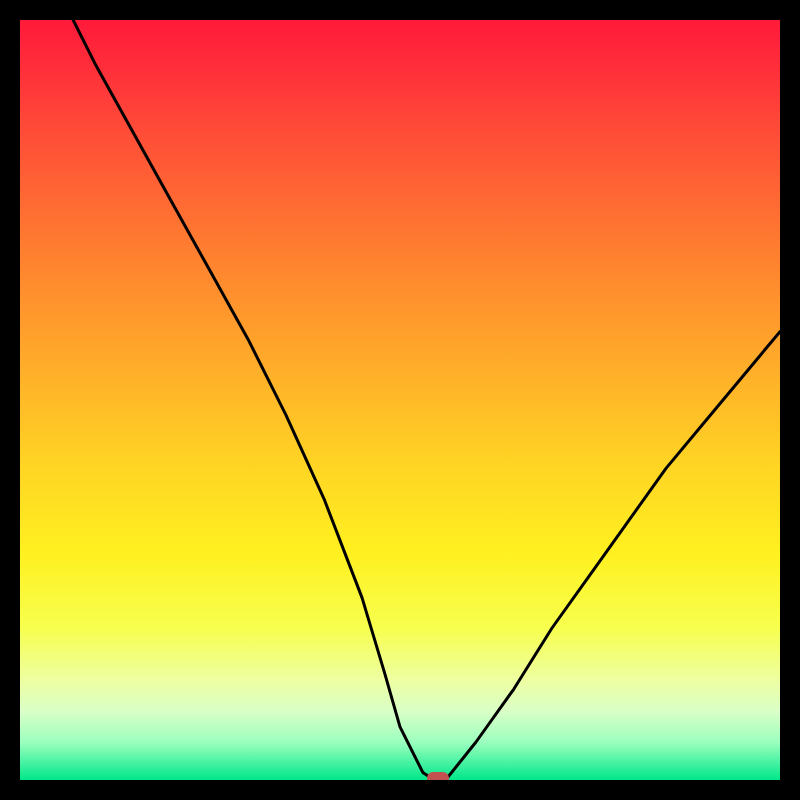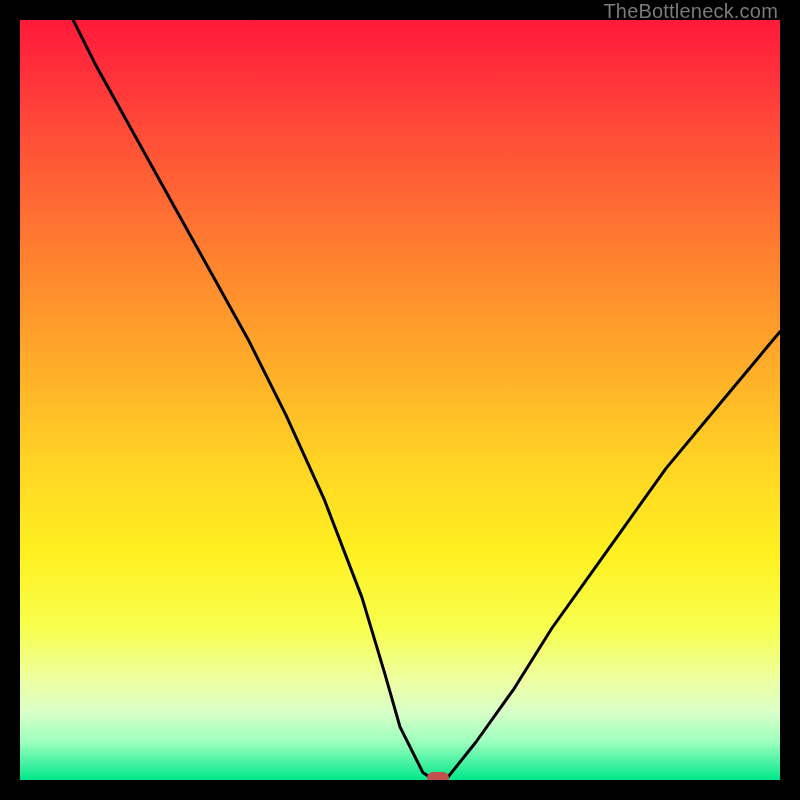--- a/index.html
+++ b/index.html
@@ -67,14 +67,13 @@
   <div class="plot-area">
     <div class="gradient-bg"></div>
 
     <svg class="curve" viewBox="0 0 760 760" preserveAspectRatio="none">
       <path id="curve-path" fill="none" stroke="#000" stroke-width="3" stroke-linejoin="round" stroke-linecap="round" d="M53.20 0.00 L76.00 45.60 L114.00 114.00 L152.00 182.40 L190.00 250.80 L228.00 319.20 L266.00 395.20 L304.00 478.80 L342.00 577.60 L364.80 653.60 L380.00 706.80 L402.80 752.40 L414.20 760.00 L425.60 760.00 L456.00 722.00 L494.00 668.80 L532.00 608.00 L570.00 554.80 L608.00 501.60 L646.00 448.40 L684.00 402.80 L722.00 357.20 L760.00 311.60"></path>
     </svg>
 
     <div id="marker" class="marker" style="left: 418px; top: 758.48px;"></div>
   </div>
 
-  <div class="attribution">TheBottleneck.com</div>
 </div>
 
 </body></html>

